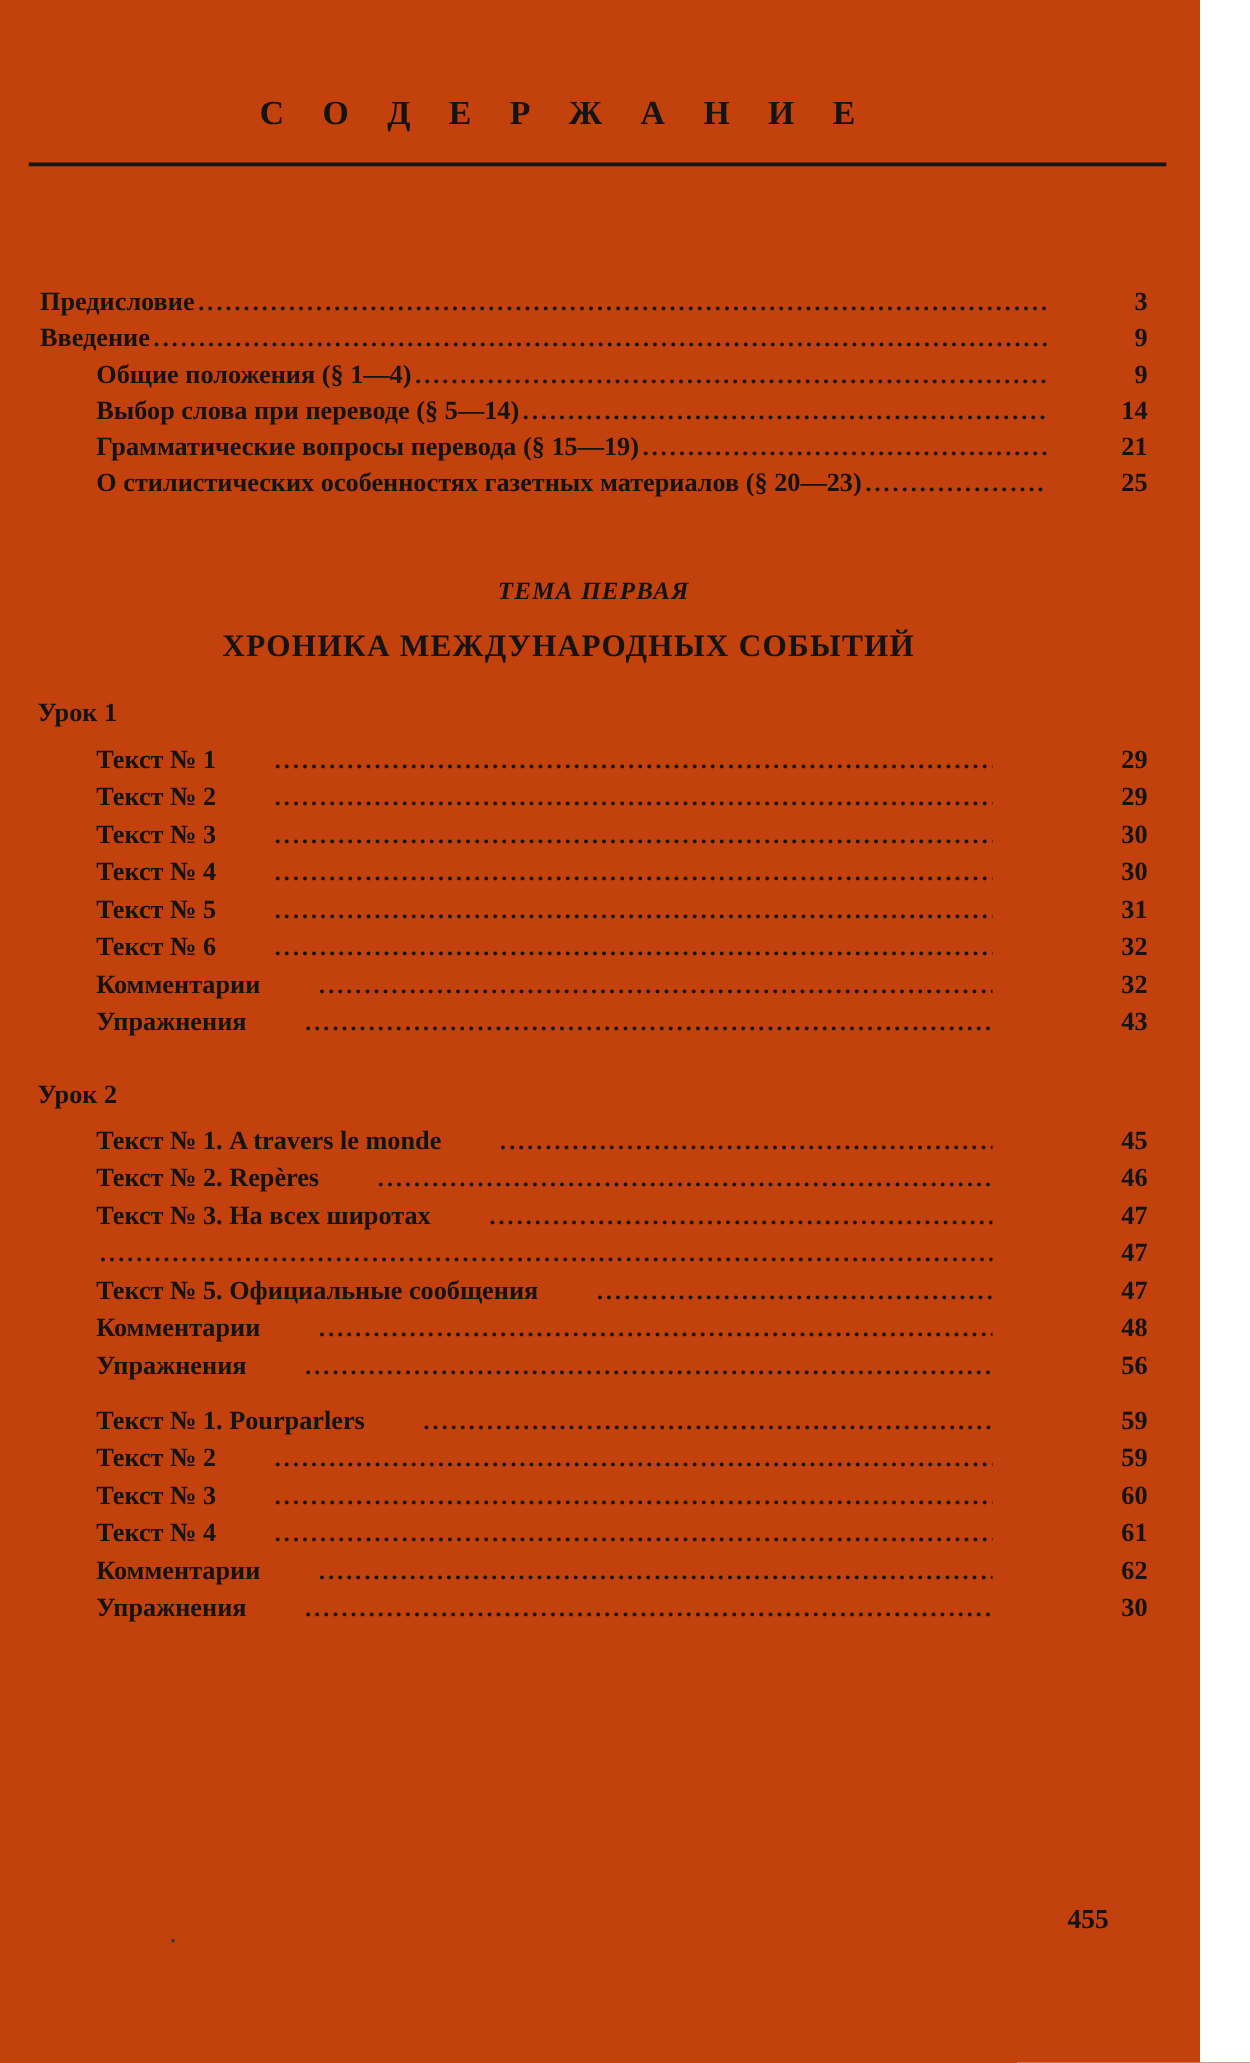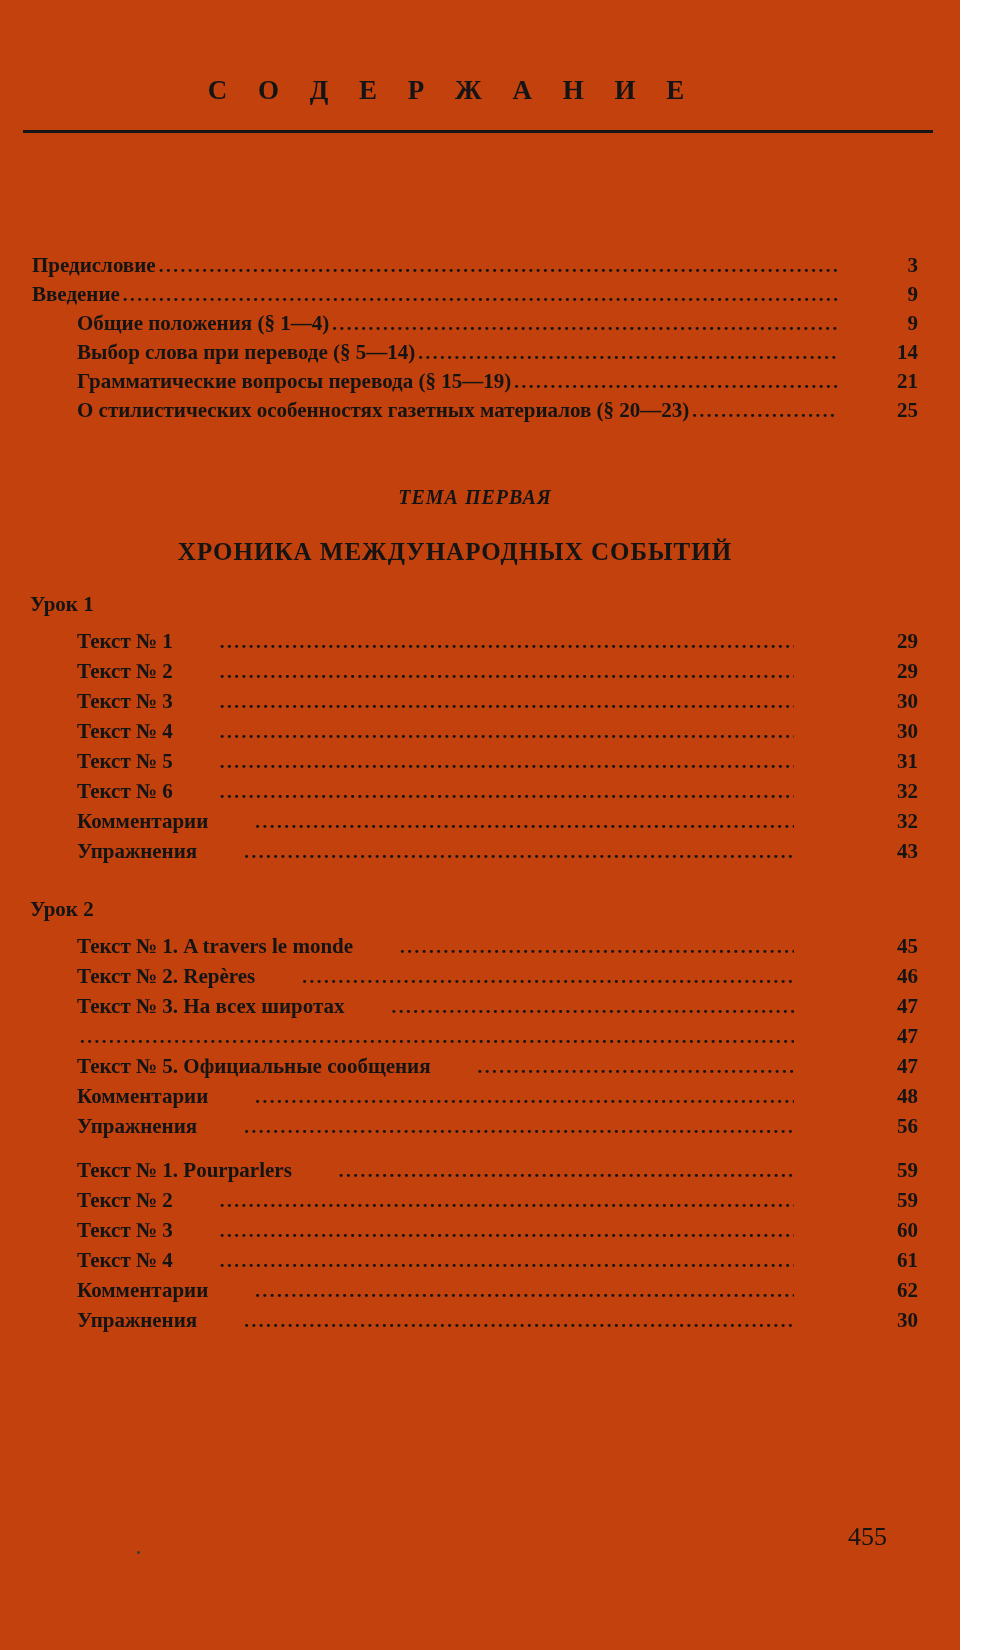--- a/index.html
+++ b/index.html
@@ -28,21 +28,21 @@
     border: 0;
     border-top: 3.5px solid #161616;
     margin: 24px 0 0 23px;
     width: 910px;
     height: 0;
   }
   .content {
     margin-left: 32px;
     width: 886px;
   }
-  .front-list { margin-top: 120px; }
+  .front-list { margin-top: 96px; }
   .toc-row {
     display: flex;
     align-items: baseline;
     height: 29px;
     font-size: 21px;
     font-weight: 700;
   }
   .lesson-list .toc-row { height: 30px; gap: 44px; }
   .toc-row.indent { padding-left: 45px; justify-content: space-between; }
   .toc-label { white-space: nowrap; flex: 0 0 auto; }
@@ -66,40 +66,40 @@
   .part-kicker {
     font-size: 20px;
     font-weight: 700;
     font-style: italic;
     letter-spacing: 1px;
     line-height: 1;
   }
   .part-title {
     position: relative;
     left: -20px;
-    margin-top: 32px;
+    margin-top: 22px;
     font-size: 25px;
     font-weight: 700;
     letter-spacing: 1px;
     line-height: 1;
   }
   .lesson-heading {
     margin-top: 30px;
     margin-left: -2px;
     font-size: 21px;
     font-weight: 700;
     line-height: 21px;
   }
   .lesson-list { margin-top: 14px; }
   .folio {
     position: absolute;
     top: 1522px;
     right: 73px;
-    font-size: 26px;
-    font-weight: 400;
+    font-size: 22px;
+    font-weight: 700;
   }
   .speck {
     position: absolute;
     left: 137px;
     top: 1551px;
     width: 3px; height: 3px;
     border-radius: 50%;
     background: #3a3a3a;
   }
 </style>

